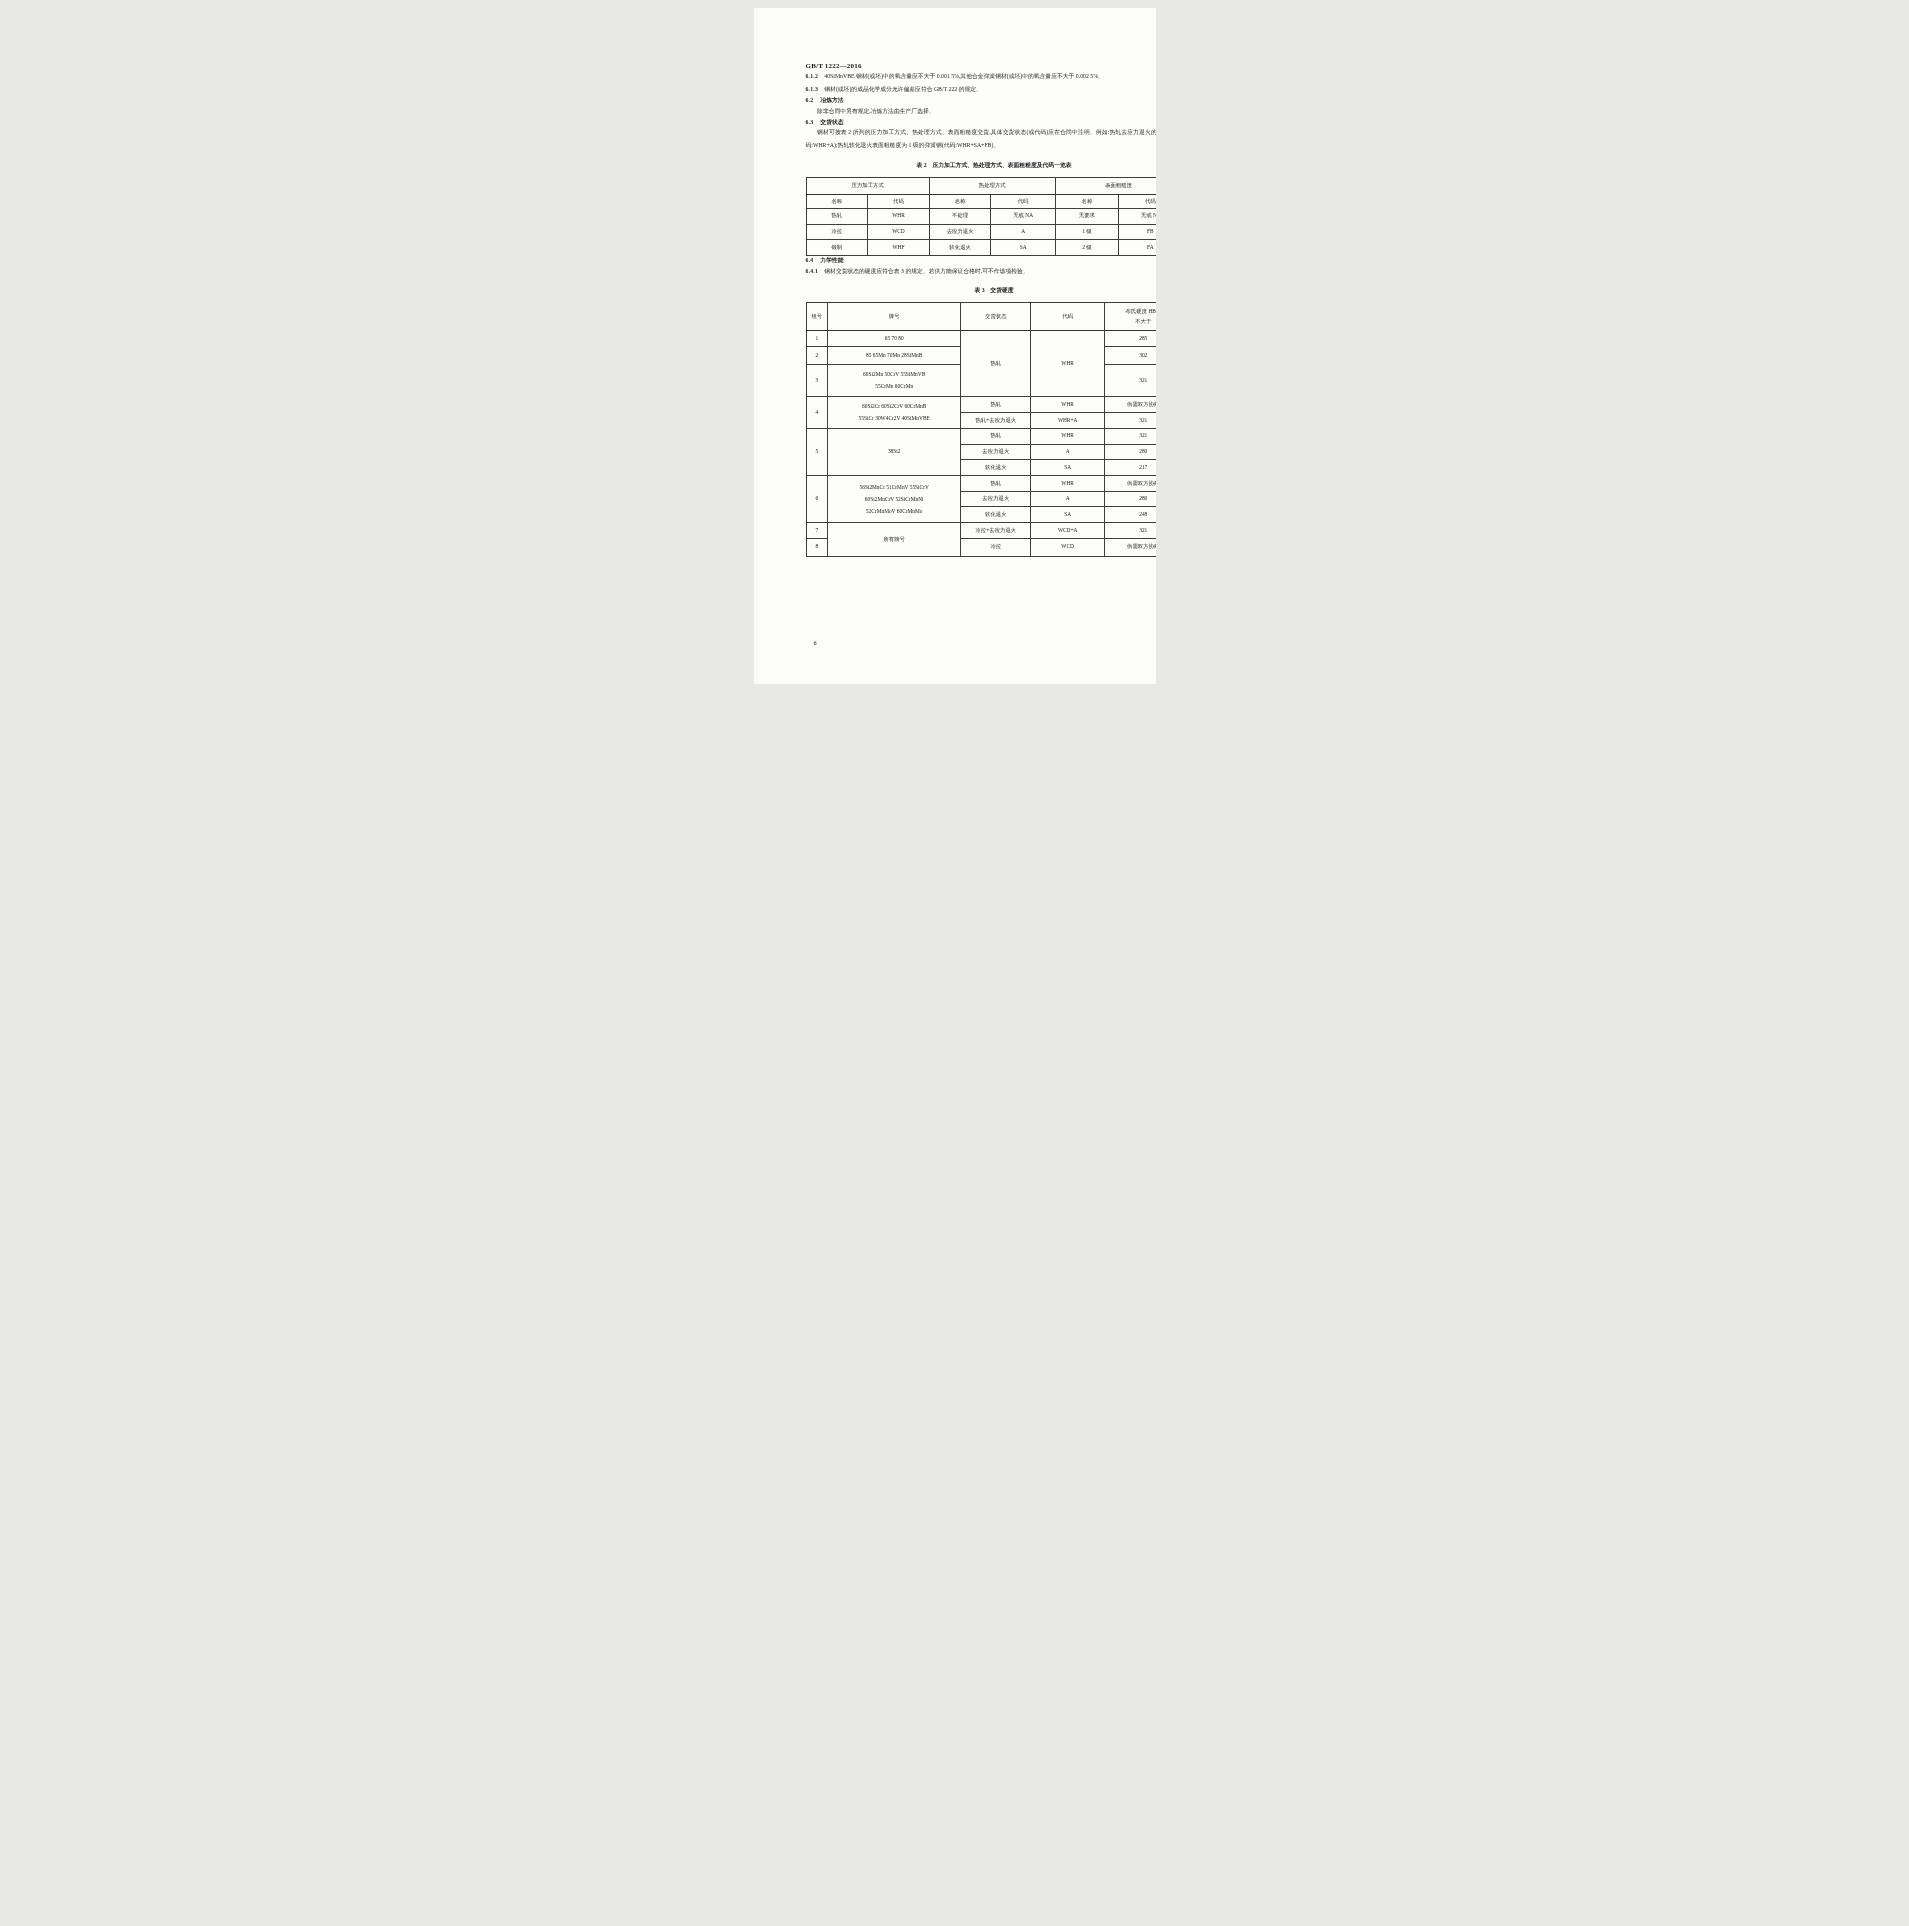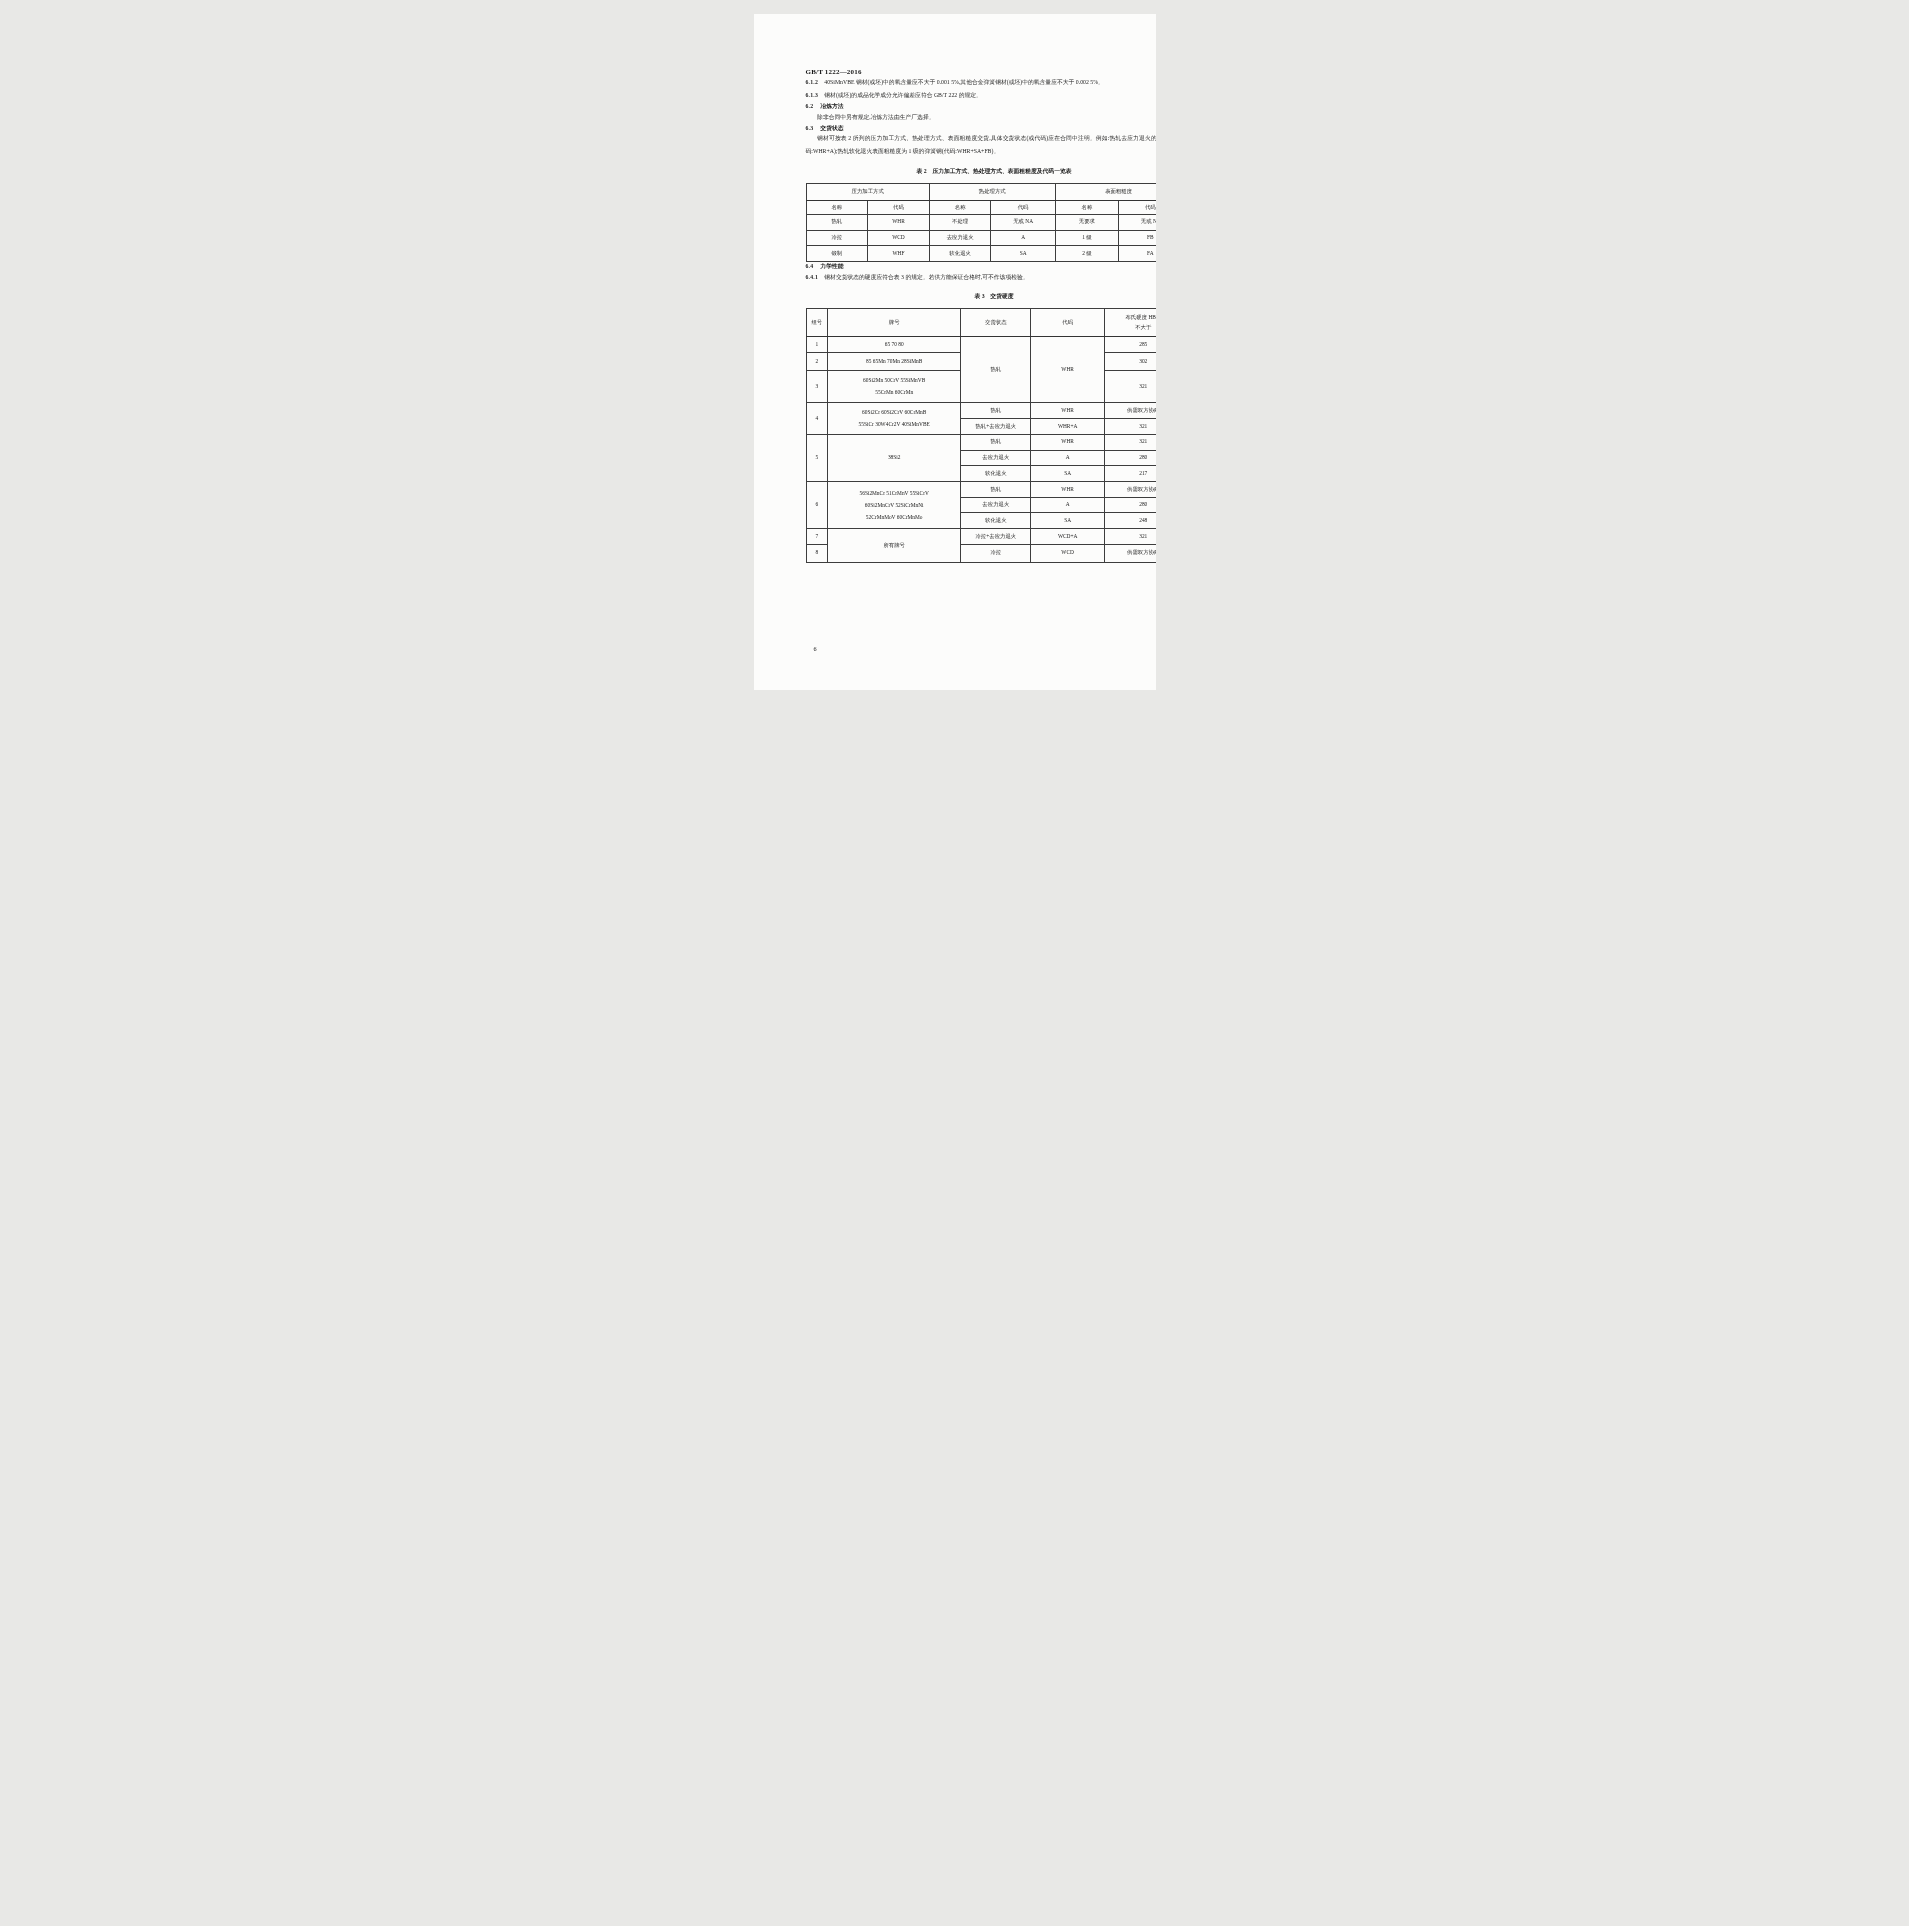--- a/index.html
+++ b/index.html
@@ -1,19 +1,19 @@
 <!DOCTYPE html>
 <html style="font-size:6.2px"><head>
 <meta charset="utf-8">
 <style>
   html,body{margin:0;padding:0;background:#e8e8e6;}
   .page{
     position:relative;
     width:402px;height:676px;
-    margin:14px auto;
+    margin:8px auto;
     background:#fcfcfb;
     color:#1d1d1d;
     font-family:"Liberation Serif","DejaVu Serif",serif;
     overflow:hidden;
   }
   .content{
     position:absolute;
     left:52px;top:54px;
     width:377px;
   }

